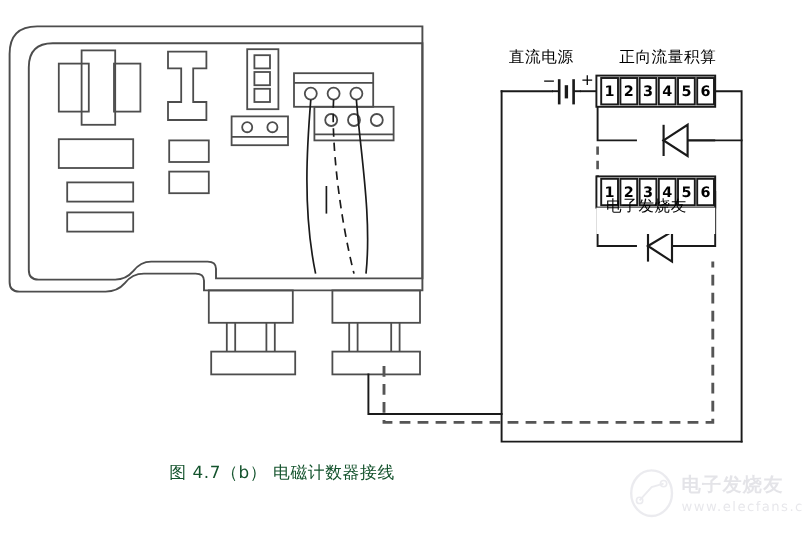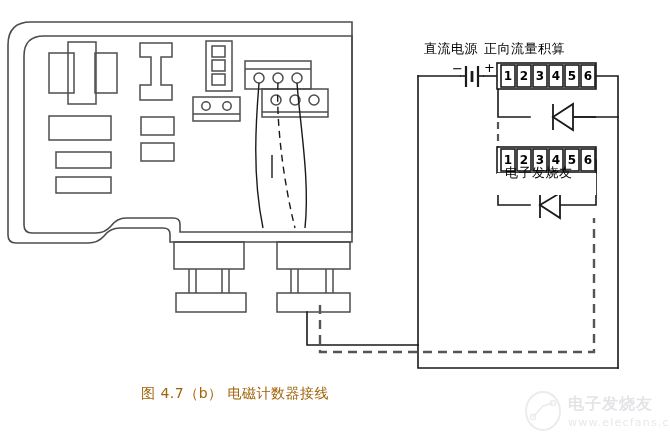--- a/index.html
+++ b/index.html
@@ -14,37 +14,37 @@
   svg.layer{position:absolute;left:0;top:0;width:670px;height:445px;}
 
   .lbl{
     position:absolute;
     font-family:"DejaVu Sans","Liberation Sans",sans-serif;
     color:#000;
     white-space:nowrap;
     line-height:1;
   }
   #lbl-dc{left:424px;top:42px;font-size:13px;letter-spacing:0.5px;}
-  #lbl-fwd{left:484px;top:42px;font-size:13px;letter-spacing:0.5px;}
+  #lbl-fwd{left:516px;top:42px;font-size:13px;letter-spacing:0.5px;}
   #lbl-rev{left:505px;top:166px;font-size:13px;letter-spacing:0.5px;}
   #lbl-minus{left:452px;top:62px;font-size:13px;}
   #lbl-plus{left:484px;top:61px;font-size:13px;}
 
   .term-num{
     position:absolute;
     font-size:12px;
     font-weight:bold;
     color:#000;
     text-align:center;
     line-height:1;
   }
 
   #caption{
     position:absolute;left:0;top:385px;width:470px;
-    text-align:center;font-size:14px;color:#a16207;letter-spacing:0.5px;
+    text-align:center;font-size:14px;color:#14532d;letter-spacing:0.5px;
   }
 
   
   #watermark{
     position:absolute;left:524px;top:390px;width:146px;height:52px;
     opacity:0.38;
   }
   #wm-text{
     position:absolute;left:44px;top:4px;
     font-size:16px;color:#b9b9c4;letter-spacing:1px;

